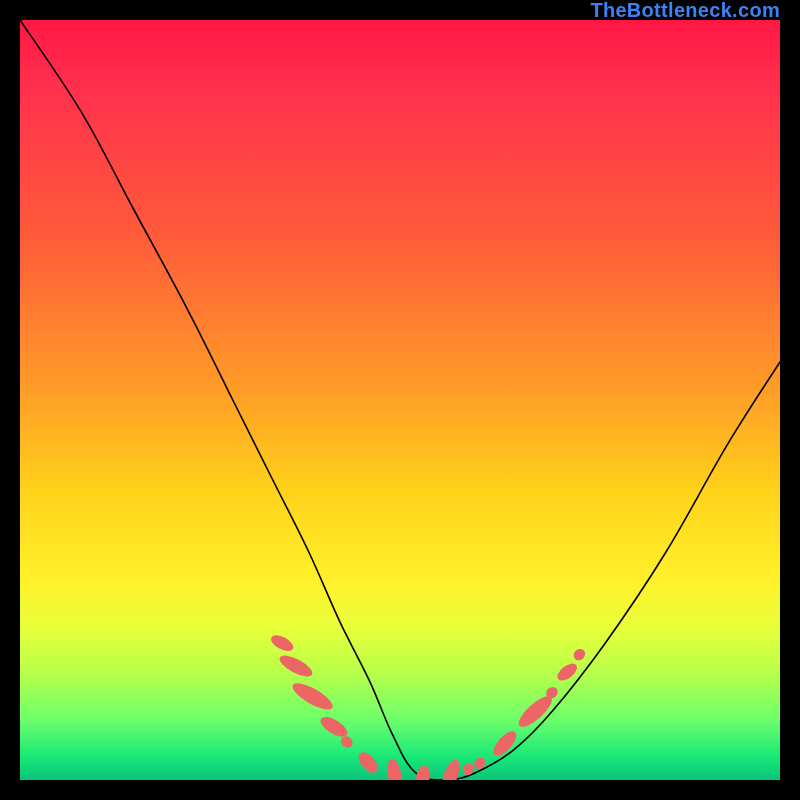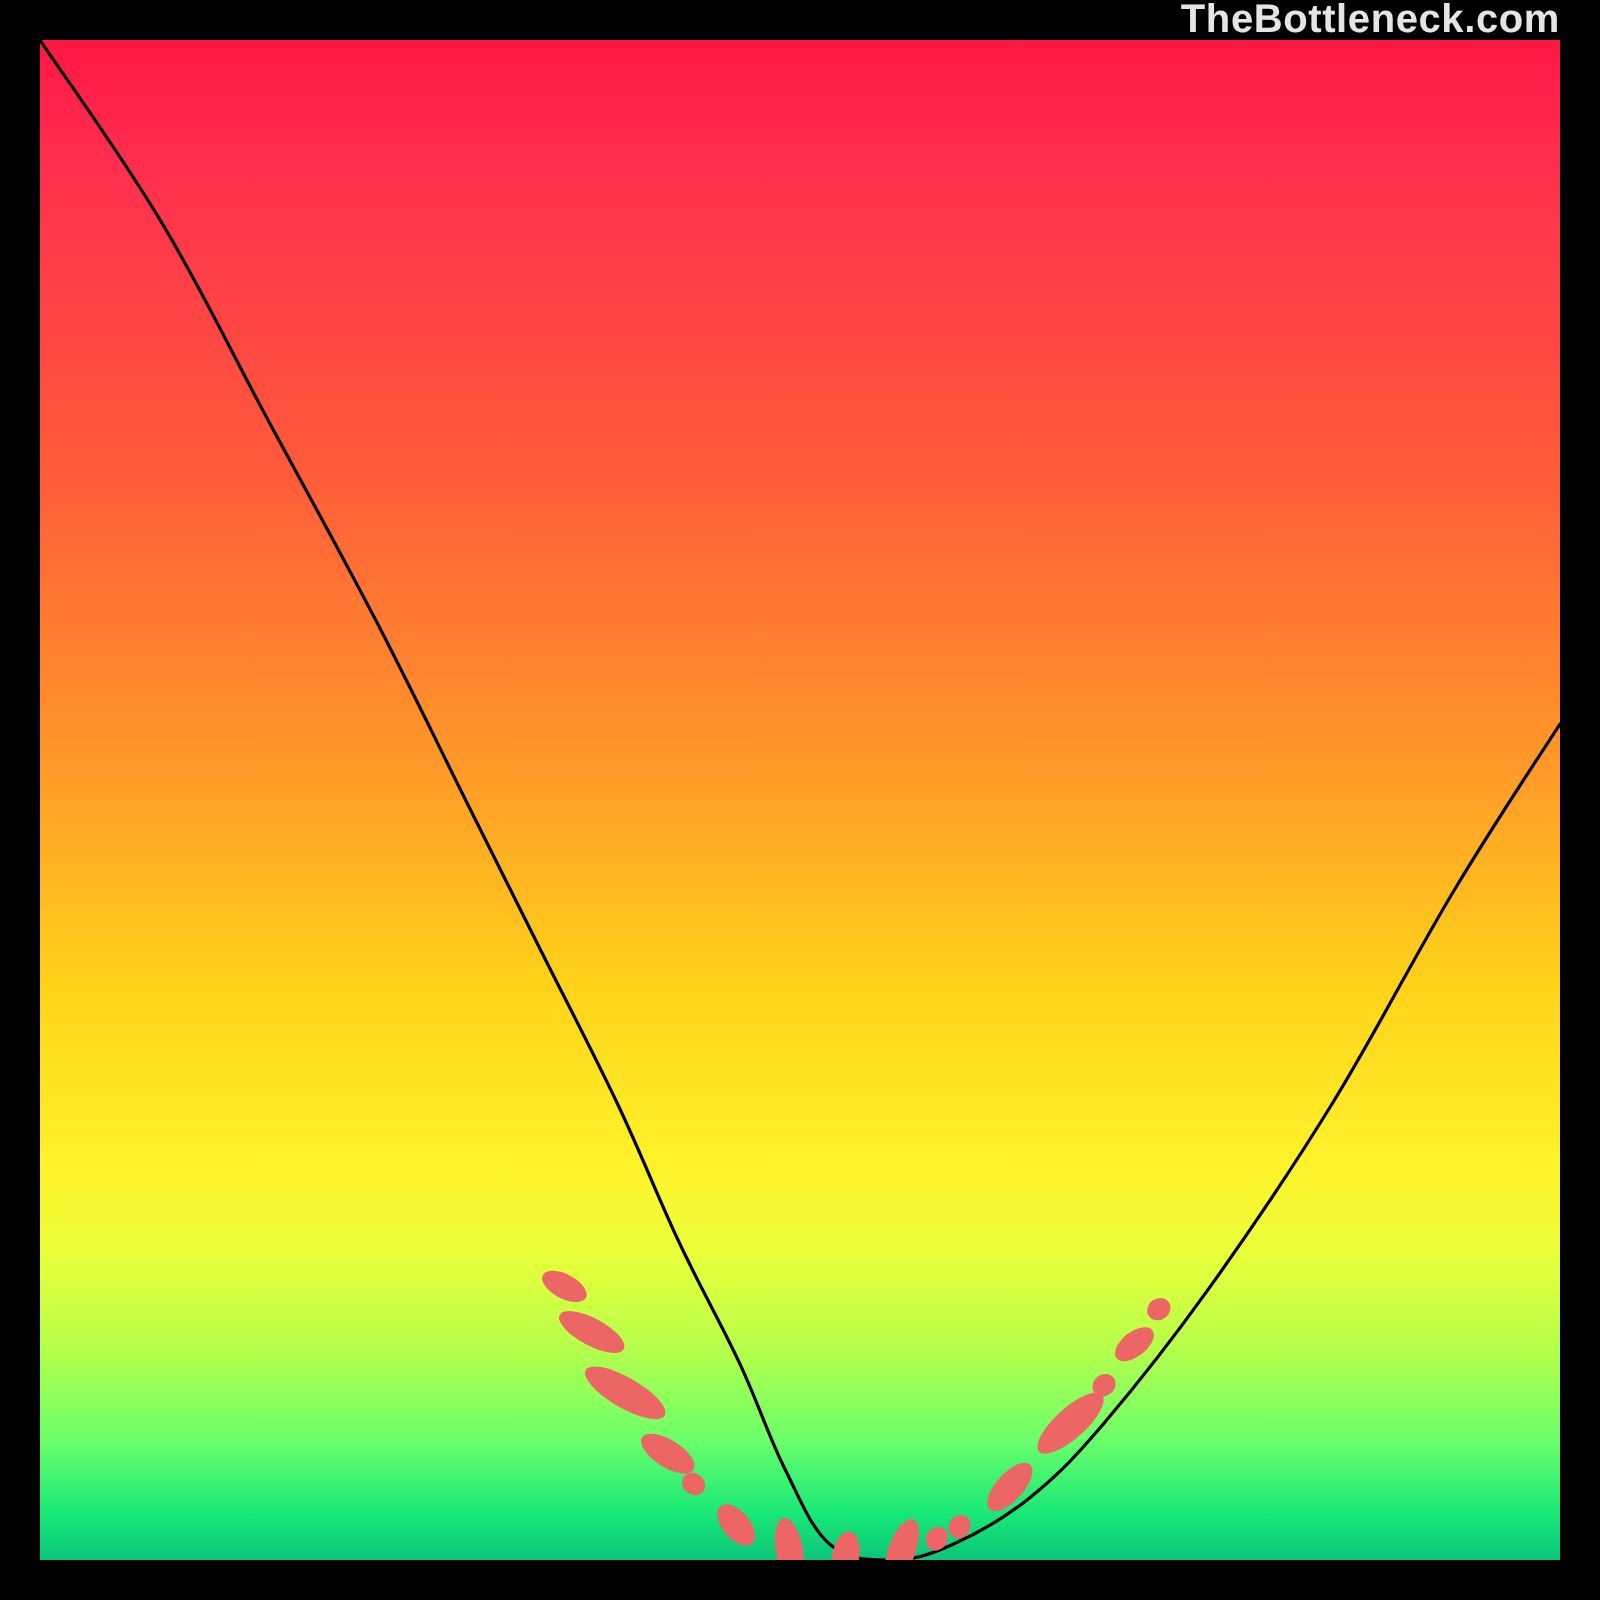--- a/index.html
+++ b/index.html
@@ -46,21 +46,21 @@
     left: 0;
     top: 0;
     width: 760px;
     height: 760px;
     pointer-events: none;
   }
   .watermark {
     position: absolute;
     top: 0;
     right: 20px;
-    color: #e5e5e5;
+    color: #3b82f6;
     font-size: 20px;
     font-weight: 600;
     letter-spacing: 0.3px;
     line-height: 20px;
     padding-top: 0;
   }
 </style>
 </head>
 <body>
 

